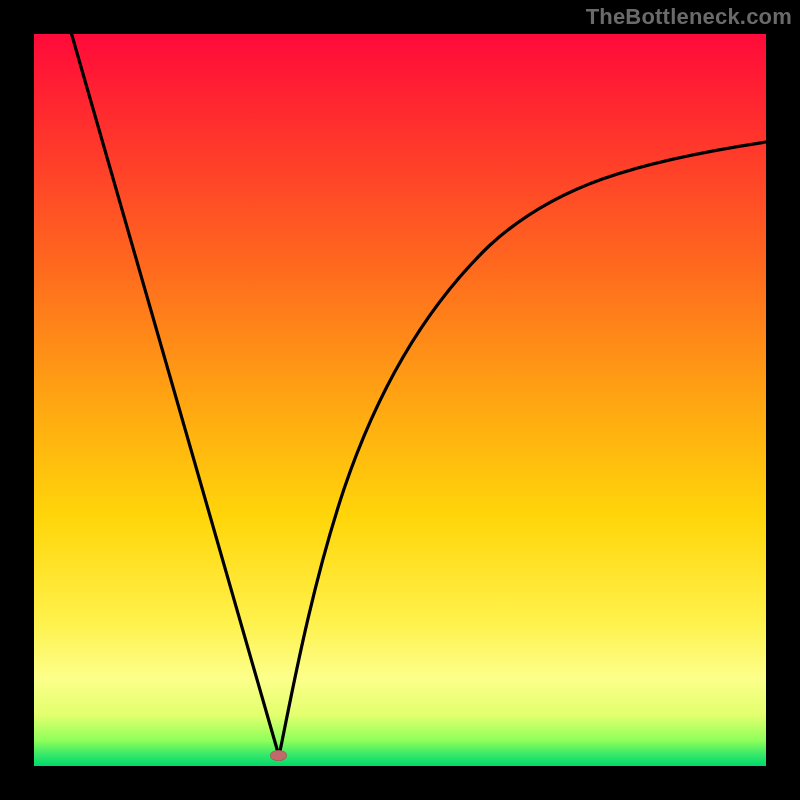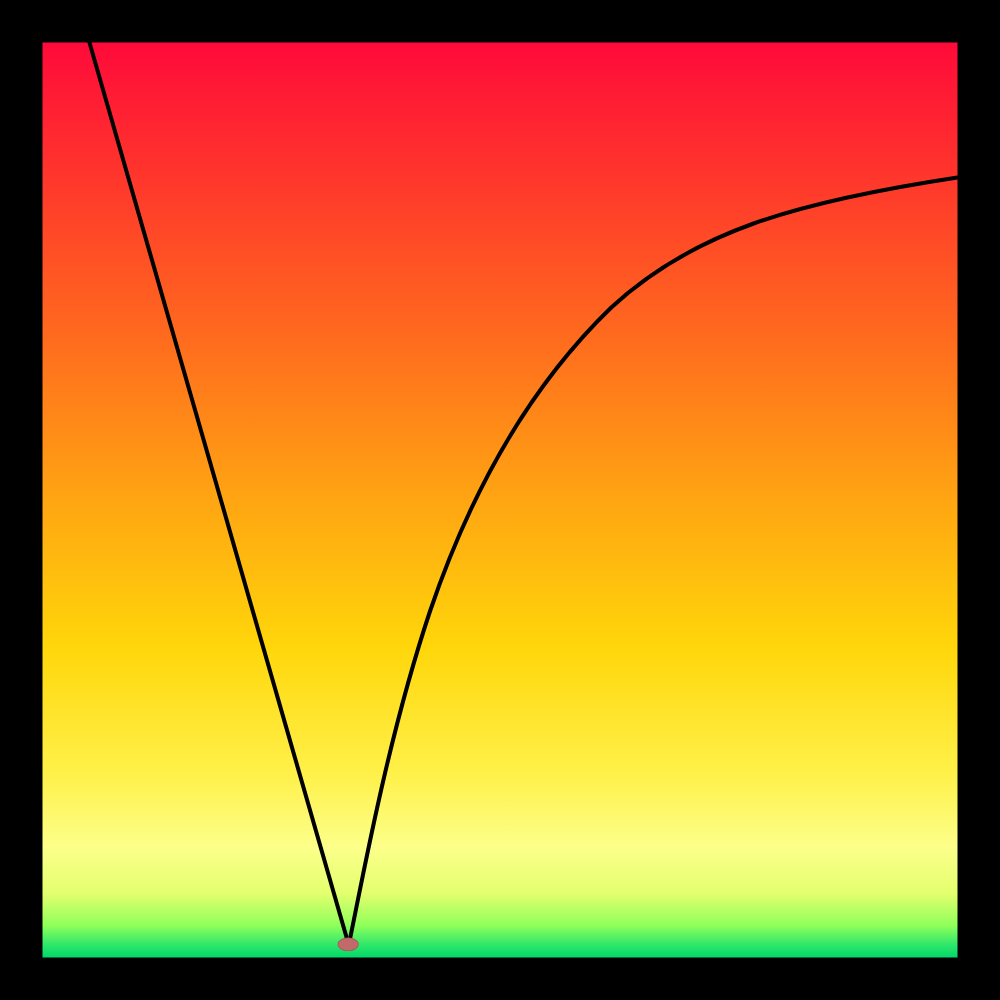--- a/index.html
+++ b/index.html
@@ -80,13 +80,14 @@
 
       <path d="M 245 722
                C 255 675, 275 560, 310 455
                C 345 352, 395 270, 455 212
                C 520 152, 600 128, 732 108" stroke="#000" stroke-width="3.2" fill="none" stroke-linecap="round"></path>
     </svg>
 
     <div class="marker" style="left:236px; top:716px;"></div>
   </div>
 
+  <div class="watermark">TheBottleneck.com</div>
 </div>
 
 </body></html>

